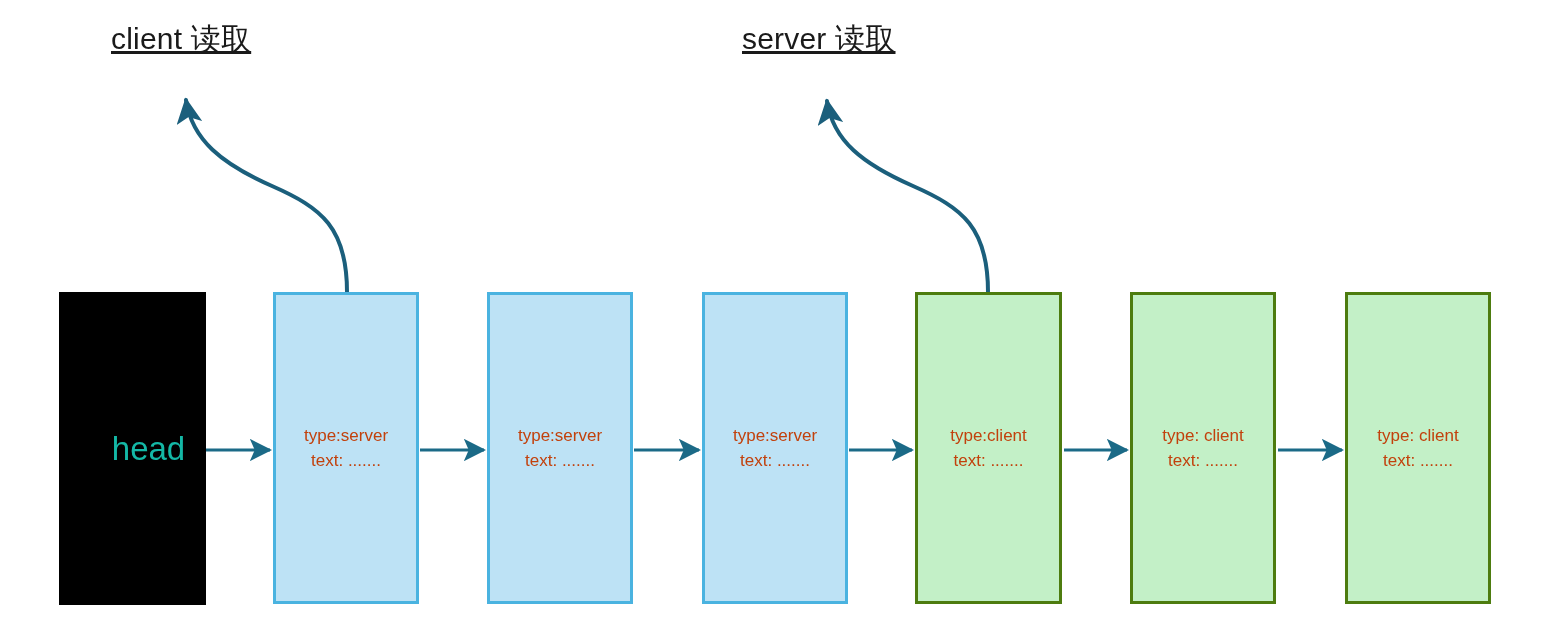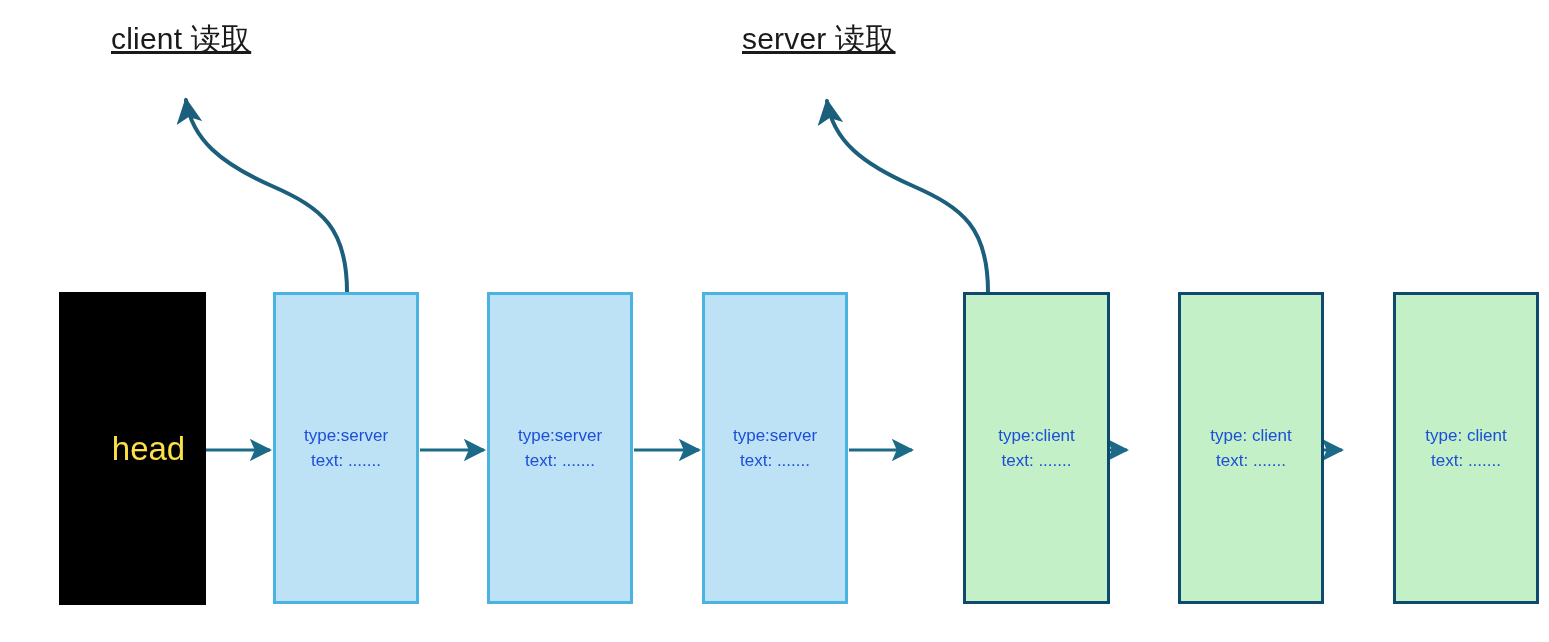--- a/index.html
+++ b/index.html
@@ -49,37 +49,36 @@
     display: flex;
     flex-direction: column;
     align-items: center;
     justify-content: center;
   }
   .node-head {
     background: #000000;
     border: none;
   }
   .node-head .head-text {
-    color: #fde047;
+    color: #14b8a6;
     font-size: 33px;
     line-height: 1;
     margin-left: 32px;
   }
   .node-blue {
     background: #bde2f5;
     border: 3px solid #4ab3e0;
   }
   .node-green {
     background: #c3f0c7;
-    border: 3px solid #0c4a6e;
-    margin-left: 48px;
+    border: 3px solid #4d7c0f;
   }
   .node-line {
     font-size: 17px;
-    color: #1d4ed8;
+    color: #c2410c;
     line-height: 1.5;
     white-space: nowrap;
   }
 
   
   #watermark {
     position: absolute;
     left: 1199px;
     top: 592px;
     font-size: 25px;

